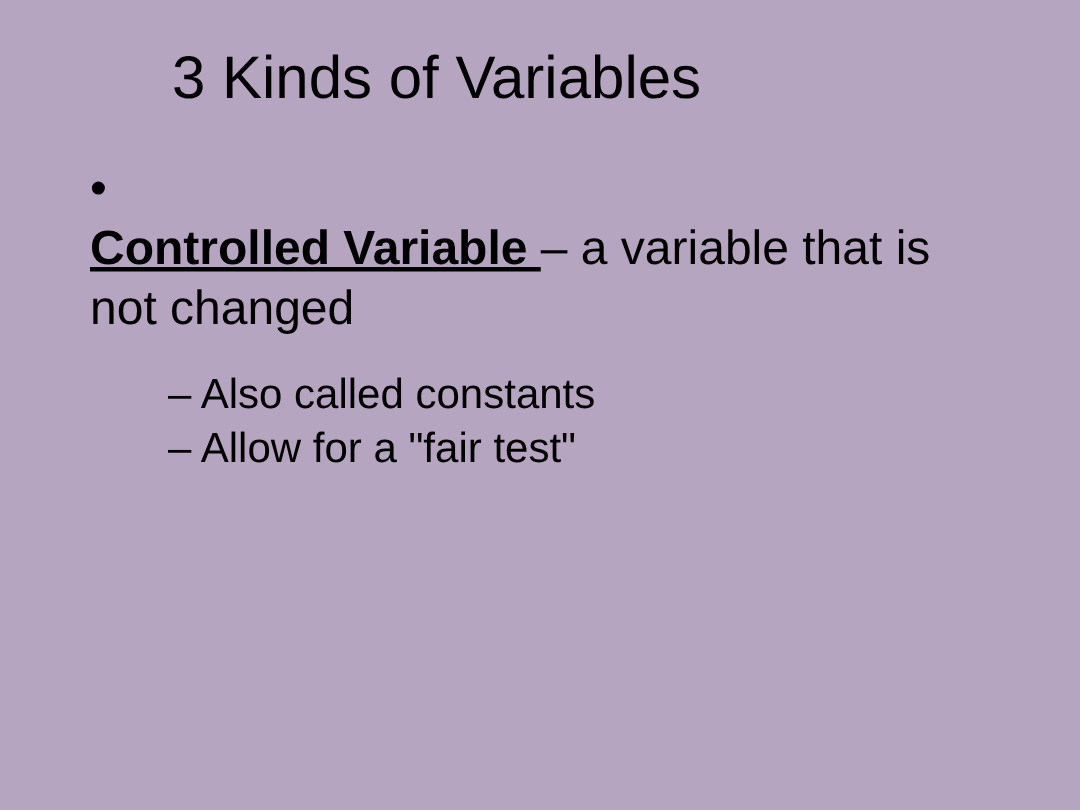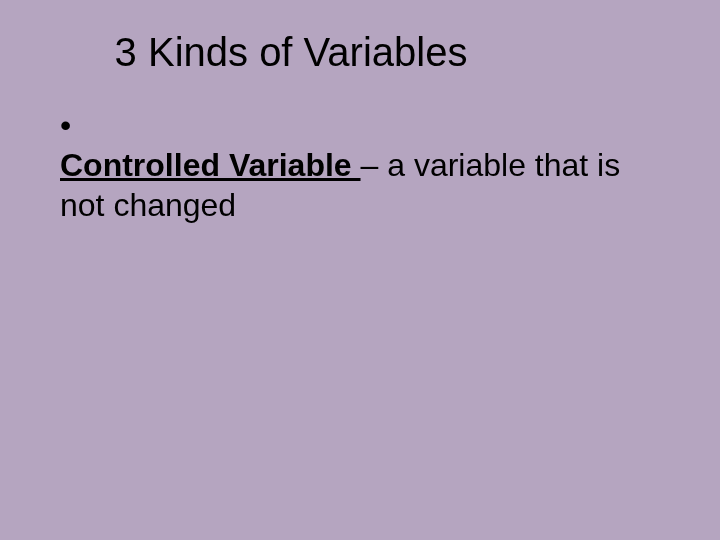--- a/index.html
+++ b/index.html
@@ -55,13 +55,17 @@
 </head>
 <body>
 
 <div class="slide">
   <div class="title">3 Kinds of Variables</div>
 
   <div class="level1">
     <span class="bullet">•</span><span class="content"><span class="term">Controlled Variable </span><span>– a variable that is not changed</span></span>
   </div>
 
+  <div class="level2-wrap">
+    <div class="level2"><span>–</span><span> Also called constants</span></div>
+    <div class="level2"><span>–</span><span> Allow for a "fair test"</span></div>
+  </div>
 </div>
 
 </body></html>

